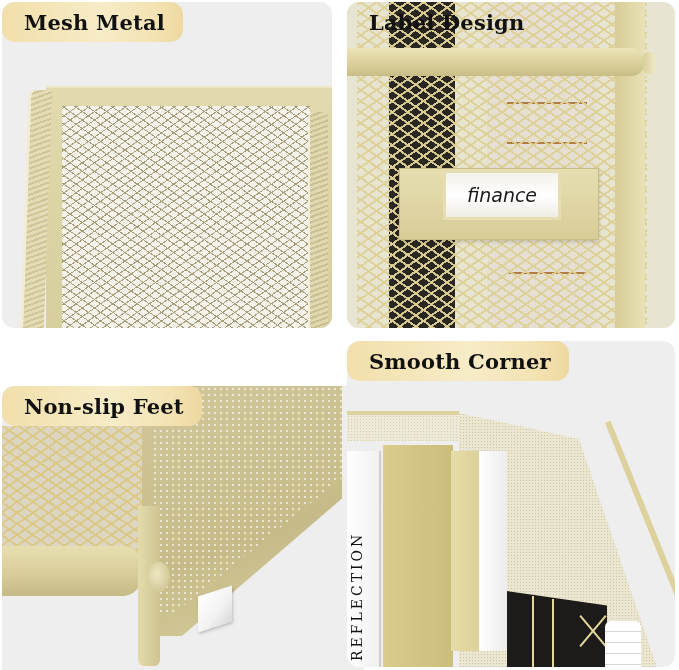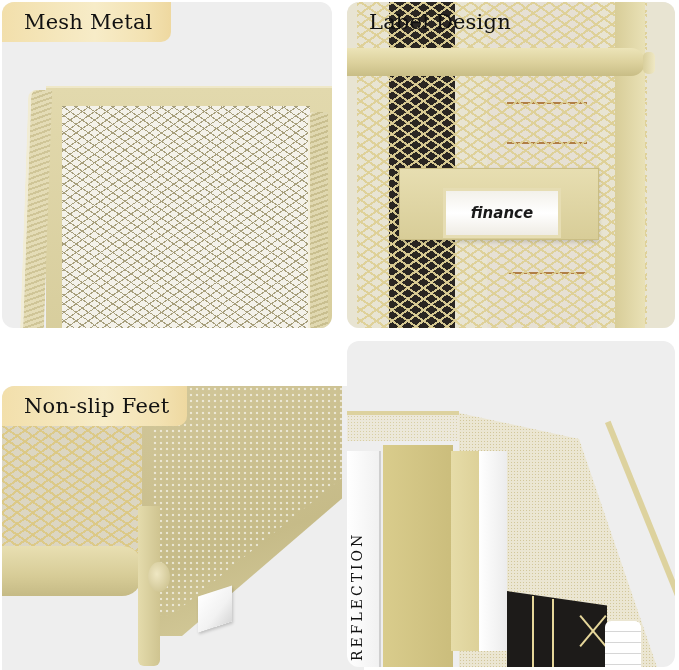--- a/index.html
+++ b/index.html
@@ -17,27 +17,28 @@
   #p3 { left: 2px;   top: 342px; width: 362px; height: 326px; margin-top: 44px; }
   #p4 { left: 347px; top: 341px; width: 328px; height: 326px; }
 
   .badge {
     position: absolute;
     left: 0; top: 0;
     height: 40px;
     padding: 0 18px 0 22px;
     display: flex; align-items: center;
     font-family: "DejaVu Serif", "Liberation Serif", serif;
-    font-weight: normal;
+    font-weight: bold;
     font-size: 21px;
     color: #111111;
     letter-spacing: 0.2px;
     border-bottom-right-radius: 10px;
     background: linear-gradient(90deg, #f2dfab 0%, #f7ecc8 55%, #f3e2b2 85%, #eed8a0 100%);
     z-index: 10;
+    border-radius: 13px;
   }
   .badge.plain {
     background: transparent;
   }
 
   
   .p1-frame {
     position: absolute; left: 44px; top: 84px; width: 300px; height: 260px;
     background: linear-gradient(180deg, #e2d9ad 0%, #d7cd9c 100%);
     border-top: 2px solid #efe8c8;
@@ -99,29 +100,28 @@
     position: absolute; left: 268px; top: 0; width: 30px; height: 326px;
     background: linear-gradient(90deg, #d8cd98 0%, #e9e1b6 100%);
   }
   .p2-holder {
     position: absolute; left: 52px; top: 166px; width: 200px; height: 72px;
     background: linear-gradient(180deg, #e7deb1 0%, #d8cd98 100%);
     box-shadow: 0 2px 4px rgba(0,0,0,0.15);
     border: 1px solid #c9bd85;
   }
   .p2-card {
-    position: absolute; left: 96px; top: 186px; width: 118px; height: 50px;
+    position: absolute; left: 96px; top: 168px; width: 118px; height: 50px;
     background: linear-gradient(180deg, #f3f1ea 0%, #ffffff 50%, #efece4 100%);
     border: 3px solid #e6ddb3;
     display: flex; align-items: center; justify-content: center;
     font-family: "DejaVu Sans", sans-serif;
     font-style: italic;
-    font-size: 15px;
+    font-size: 19px;
     color: #1a1a1a;
-    font-weight: bold;
   }
 
   
   .p3-back {
     position: absolute; left: 0; top: 40px; width: 140px; height: 130px;
     background-color: #dcd6c2;
     background-image:
       repeating-linear-gradient(35deg, transparent 0 7px, rgba(220,200,130,0.9) 7px 9px),
       repeating-linear-gradient(-35deg, transparent 0 7px, rgba(220,200,130,0.9) 7px 9px);
   }
@@ -265,13 +265,14 @@
   <div class="p4-booktext">REFLECTION</div>
   <div class="p4-folder"></div>
   <div class="p4-folderedge"></div>
   <div class="p4-whitefile"></div>
   <div class="p4-blackbox"></div>
   <div class="p4-goldline" style="left:185px; top:255px; height:75px;"></div>
   <div class="p4-goldline" style="left:205px; top:258px; height:72px;"></div>
   <div class="p4-goldline" style="left:245px; top:270px; height:40px; transform:rotate(40deg);"></div>
   <div class="p4-goldline" style="left:245px; top:270px; height:40px; transform:rotate(-40deg);"></div>
   <div class="p4-roll"></div>
+  <div class="badge">Smooth Corner</div>
 </div>
 
 </body></html>

